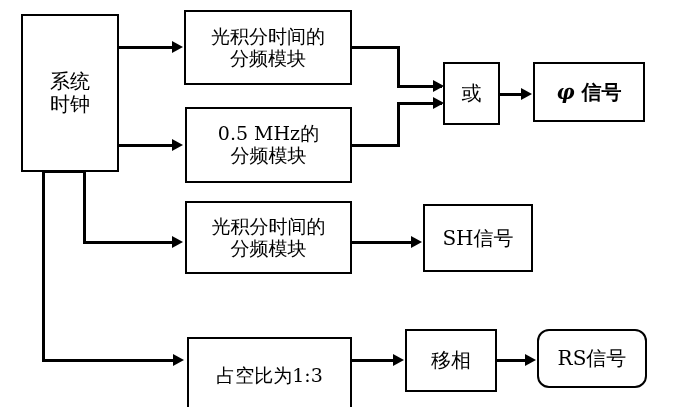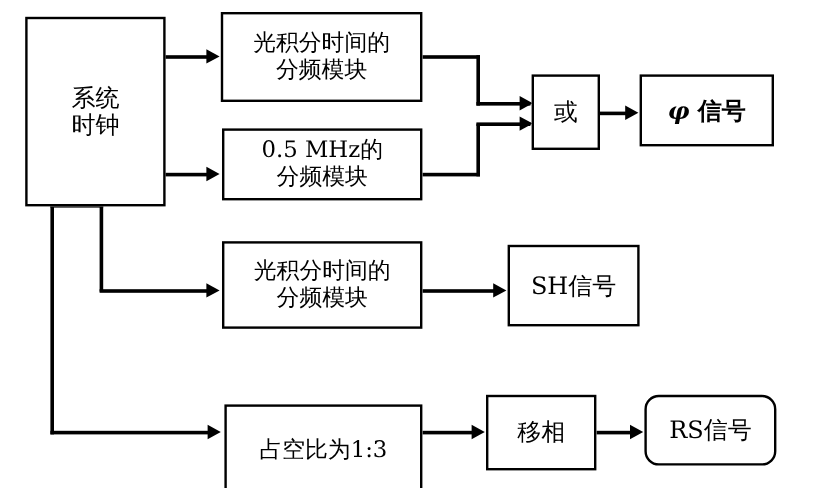--- a/index.html
+++ b/index.html
@@ -91,31 +91,31 @@
 
   <div class="wire h" style="left:352px; top:241px; width:62px;"></div>
   <div class="arrow" style="left:411px; top:236px;"></div>
 
   <div class="wire h" style="left:352px; top:359px; width:44px;"></div>
   <div class="arrow" style="left:393px; top:354px;"></div>
 
   <div class="wire h" style="left:497px; top:359px; width:32px;"></div>
   <div class="arrow" style="left:525px; top:354px;"></div>
 
-  <div class="node t20" style="left:21px; top:14px; width:117px; height:158px;">
+  <div class="node t20" style="left:21px; top:14px; width:98px; height:158px;">
     <span class="line">系统</span>
     <span class="line">时钟</span>
   </div>
 
   <div class="node t19" style="left:184px; top:10px; width:168px; height:75px;">
     <span class="line">光积分时间的</span>
     <span class="line">分频模块</span>
   </div>
 
-  <div class="node t19" style="left:185px; top:107px; width:167px; height:60px;">
+  <div class="node t19" style="left:185px; top:107px; width:167px; height:76px;">
     <span class="line">0.5 MHz的</span>
     <span class="line">分频模块</span>
   </div>
 
   <div class="node t19" style="left:185px; top:201px; width:167px; height:73px;">
     <span class="line">光积分时间的</span>
     <span class="line">分频模块</span>
   </div>
 
   <div class="node t19" style="left:187px; top:313px; width:165px; height:78px;margin-top:24px;">

